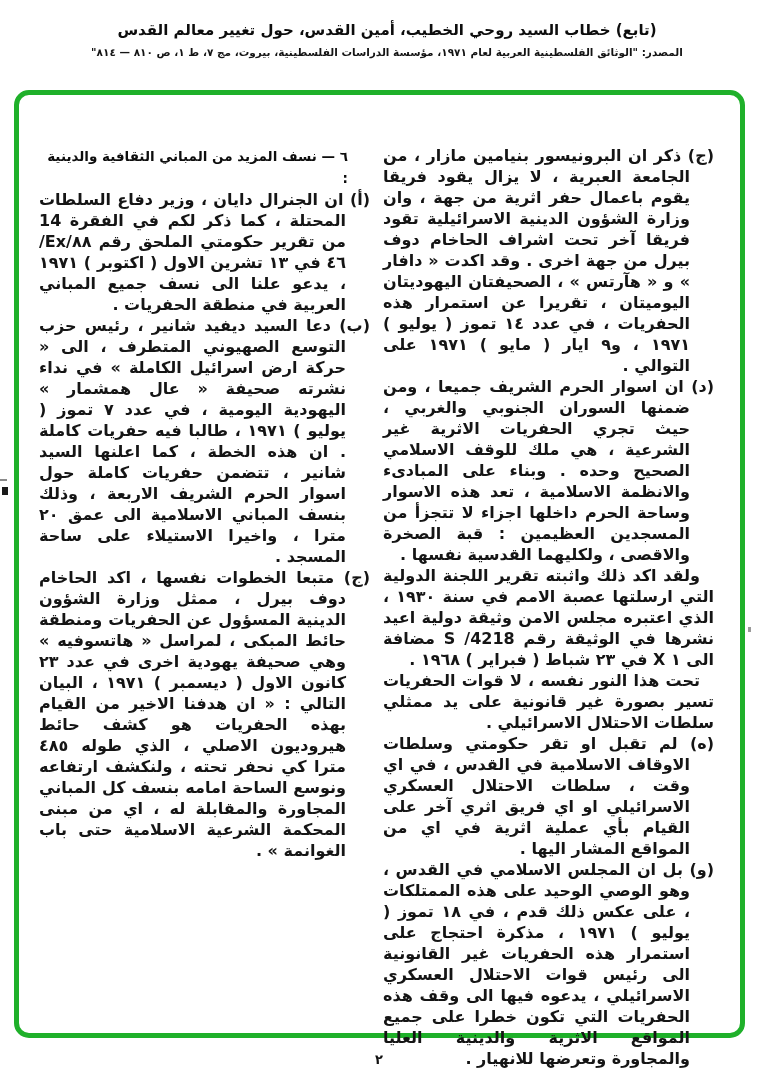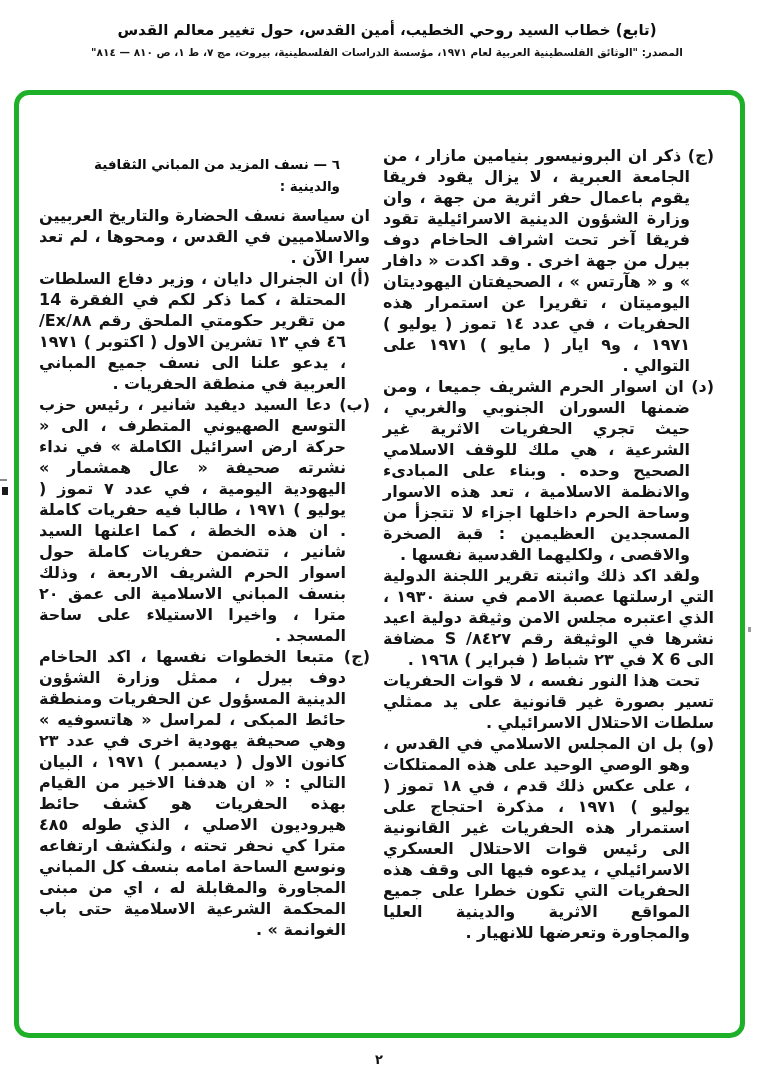--- a/index.html
+++ b/index.html
@@ -71,21 +71,21 @@
     padding-right: 24px;
     text-indent: -24px;
   }
   .ind {
     text-indent: 14px;
   }
   .lead {
     text-indent: 0;
   }
   .section-heading {
-    margin: 8px;
+    margin: 0;
     padding-right: 22px;
     font-size: 13.5px;
     font-weight: bold;
     line-height: 22px;
     color: #0d0d0d;
   }
   .page-number {
     position: absolute;
     top: 1052px;
     left: 0;
@@ -129,28 +129,28 @@
     <div class="doc-title">(تابع) خطاب السيد روحي الخطيب، أمين القدس، حول تغيير معالم القدس</div>
     <div class="doc-source">المصدر: "الوثائق الفلسطينية العربية لعام ١٩٧١، مؤسسة الدراسات الفلسطينية، بيروت، مج ٧، ط ١، ص ٨١٠ — ٨١٤"</div>
   </div>
 
   <div class="green-box">
     <div class="columns">
 
       <div class="col">
         <p class="para hang">(ج) ذكر ان البرونيسور بنيامين مازار ، من الجامعة العبرية ، لا يزال يقود فريقا يقوم باعمال حفر اثرية من جهة ، وان وزارة الشؤون الدينية الاسرائيلية تقود فريقا آخر تحت اشراف الحاخام دوف بيرل من جهة اخرى . وقد اكدت « دافار » و « هآرتس » ، الصحيفتان اليهوديتان اليوميتان ، تقريرا عن استمرار هذه الحفريات ، في عدد ١٤ تموز ( يوليو ) ١٩٧١ ، و٩ ايار ( مايو ) ١٩٧١ على التوالي .</p>
         <p class="para hang">(د) ان اسوار الحرم الشريف جميعا ، ومن ضمنها السوران الجنوبي والغربي ، حيث تجري الحفريات الاثرية غير الشرعية ، هي ملك للوقف الاسلامي الصحيح وحده . وبناء على المبادىء والانظمة الاسلامية ، تعد هذه الاسوار وساحة الحرم داخلها اجزاء لا تتجزأ من المسجدين العظيمين : قبة الصخرة والاقصى ، ولكليهما القدسية نفسها .</p>
-        <p class="para ind">ولقد اكد ذلك واثبته تقرير اللجنة الدولية التي ارسلتها عصبة الامم في سنة ١٩٣٠ ، الذي اعتبره مجلس الامن وثيقة دولية اعيد نشرها في الوثيقة رقم ٨٤٢٧/ S مضافة الى 6 X في ٢٣ شباط ( فبراير ) ١٩٦٨ .</p>
+        <p class="para ind">ولقد اكد ذلك واثبته تقرير اللجنة الدولية التي ارسلتها عصبة الامم في سنة ١٩٣٠ ، الذي اعتبره مجلس الامن وثيقة دولية اعيد نشرها في الوثيقة رقم 4218/ S مضافة الى ١ X في ٢٣ شباط ( فبراير ) ١٩٦٨ .</p>
         <p class="para ind">تحت هذا النور نفسه ، لا قوات الحفريات تسير بصورة غير قانونية على يد ممثلي سلطات الاحتلال الاسرائيلي .</p>
+        <p class="para hang">(ه) لم تقبل او تقر حكومتي وسلطات الاوقاف الاسلامية في القدس ، في اي وقت ، سلطات الاحتلال العسكري الاسرائيلي او اي فريق اثري آخر على القيام بأي عملية اثرية في اي من المواقع المشار اليها .</p>
         <p class="para hang">(و) بل ان المجلس الاسلامي في القدس ، وهو الوصي الوحيد على هذه الممتلكات ، على عكس ذلك قدم ، في ١٨ تموز ( يوليو ) ١٩٧١ ، مذكرة احتجاج على استمرار هذه الحفريات غير القانونية الى رئيس قوات الاحتلال العسكري الاسرائيلي ، يدعوه فيها الى وقف هذه الحفريات التي تكون خطرا على جميع المواقع الاثرية والدينية العليا والمجاورة وتعرضها للانهيار .</p>
       </div>
 
       <div class="col">
         <h2 class="section-heading">٦ — نسف المزيد من المباني الثقافية والدينية :</h2>
-        <p class="para lead">ان سياسة نسف الحضارة والتاريخ العربيين والاسلاميين في القدس ، ومحوها ، لم تعد سرا الآن .</p>
         <p class="para hang">(أ) ان الجنرال دايان ، وزير دفاع السلطات المحتلة ، كما ذكر لكم في الفقرة 14 من تقرير حكومتي الملحق رقم ٨٨/Ex/٤٦ في ١٣ تشرين الاول ( اكتوبر ) ١٩٧١ ، يدعو علنا الى نسف جميع المباني العربية في منطقة الحفريات .</p>
         <p class="para hang">(ب) دعا السيد ديفيد شانير ، رئيس حزب التوسع الصهيوني المتطرف ، الى « حركة ارض اسرائيل الكاملة » في نداء نشرته صحيفة « عال همشمار » اليهودية اليومية ، في عدد ٧ تموز ( يوليو ) ١٩٧١ ، طالبا فيه حفريات كاملة . ان هذه الخطة ، كما اعلنها السيد شانير ، تتضمن حفريات كاملة حول اسوار الحرم الشريف الاربعة ، وذلك بنسف المباني الاسلامية الى عمق ٢٠ مترا ، واخيرا الاستيلاء على ساحة المسجد .</p>
         <p class="para hang">(ج) متبعا الخطوات نفسها ، اكد الحاخام دوف بيرل ، ممثل وزارة الشؤون الدينية المسؤول عن الحفريات ومنطقة حائط المبكى ، لمراسل « هاتسوفيه » وهي صحيفة يهودية اخرى في عدد ٢٣ كانون الاول ( ديسمبر ) ١٩٧١ ، البيان التالي : « ان هدفنا الاخير من القيام بهذه الحفريات هو كشف حائط هيروديون الاصلي ، الذي طوله ٤٨٥ مترا كي نحفر تحته ، ولنكشف ارتفاعه ونوسع الساحة امامه بنسف كل المباني المجاورة والمقابلة له ، اي من مبنى المحكمة الشرعية الاسلامية حتى باب الغوانمة » .</p>
       </div>
 
     </div>
   </div>
 
   <div class="page-number">٢</div>
 

